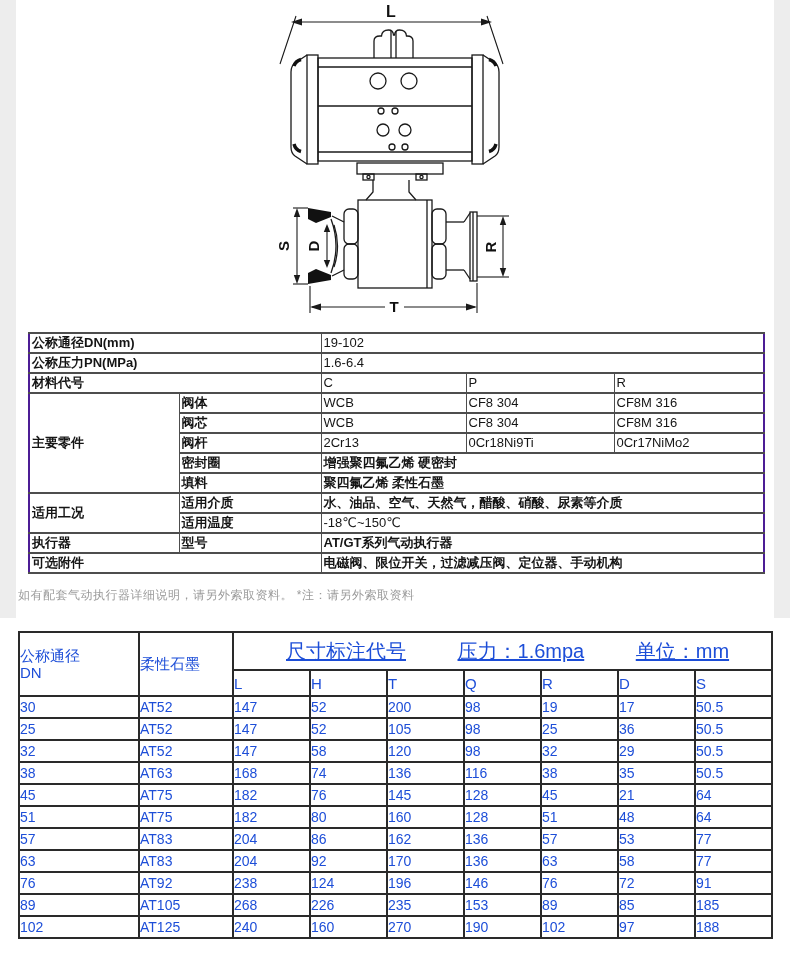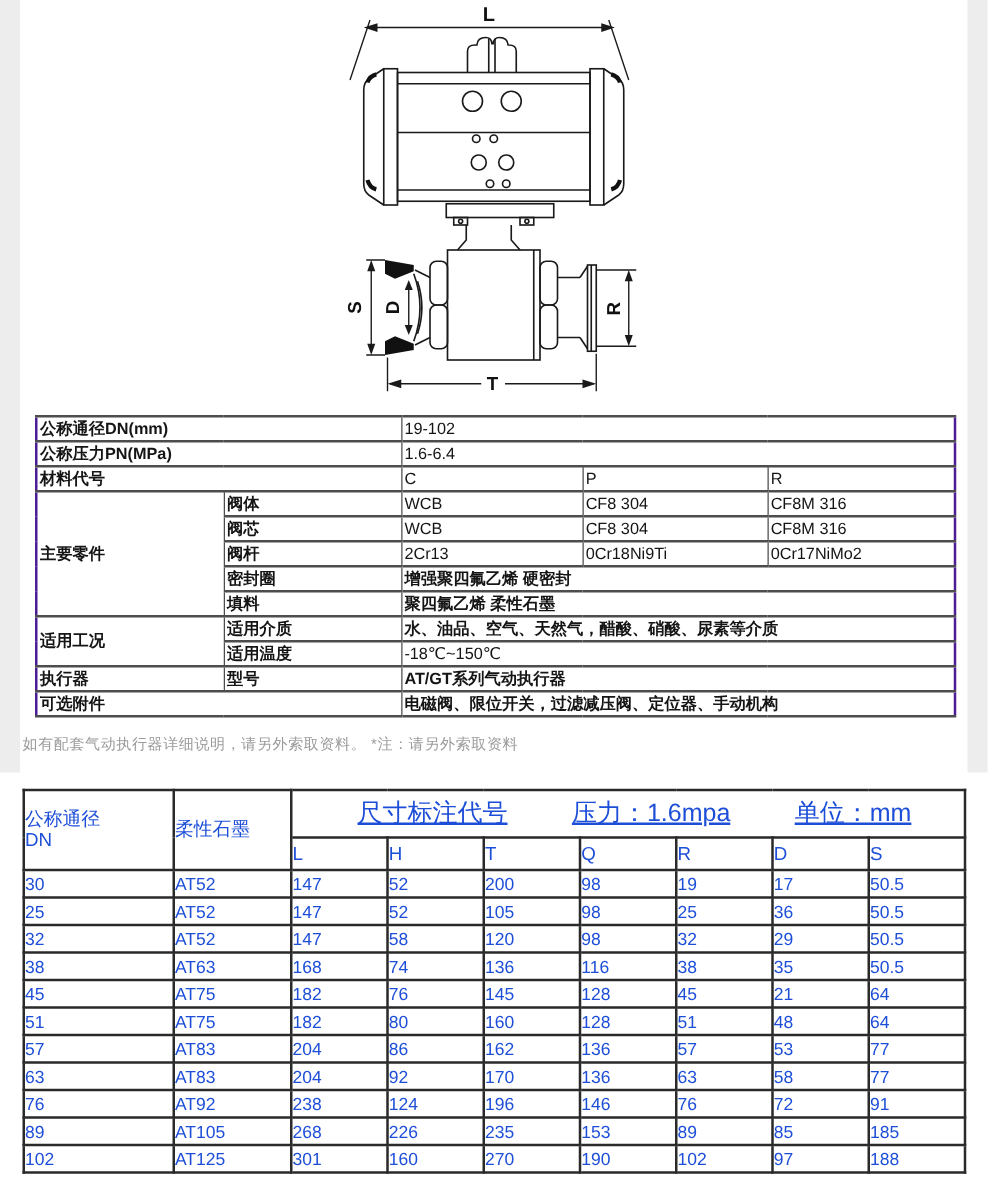--- a/index.html
+++ b/index.html
@@ -385,21 +385,21 @@
         <td>226</td>
         <td>235</td>
         <td>153</td>
         <td>89</td>
         <td>85</td>
         <td>185</td>
       </tr>
       <tr>
         <td>102</td>
         <td>AT125</td>
-        <td>301</td>
+        <td>240</td>
         <td>160</td>
         <td>270</td>
         <td>190</td>
         <td>102</td>
         <td>97</td>
         <td>188</td>
       </tr>
     </tbody>
 </table>
 

